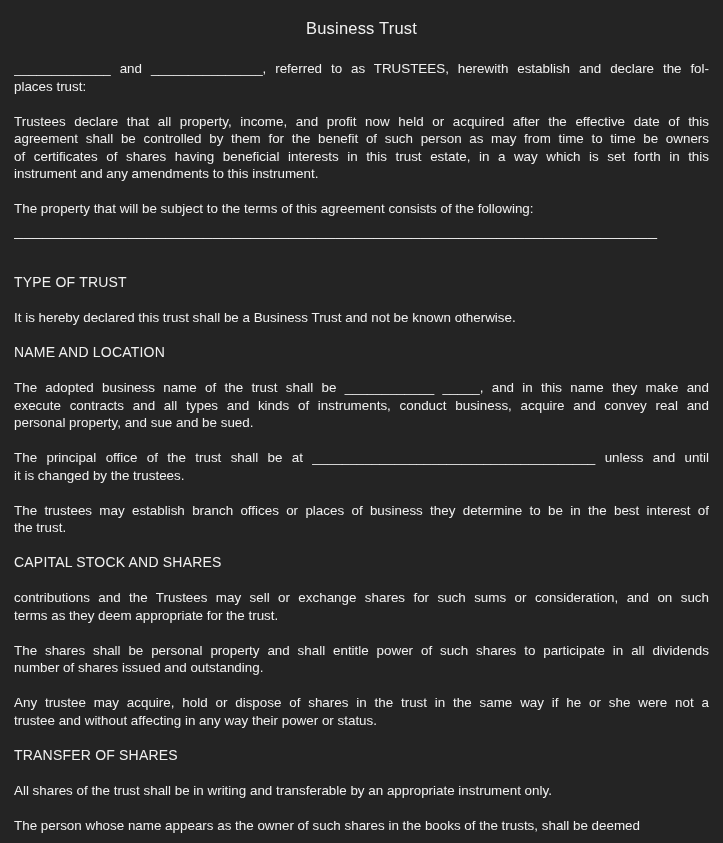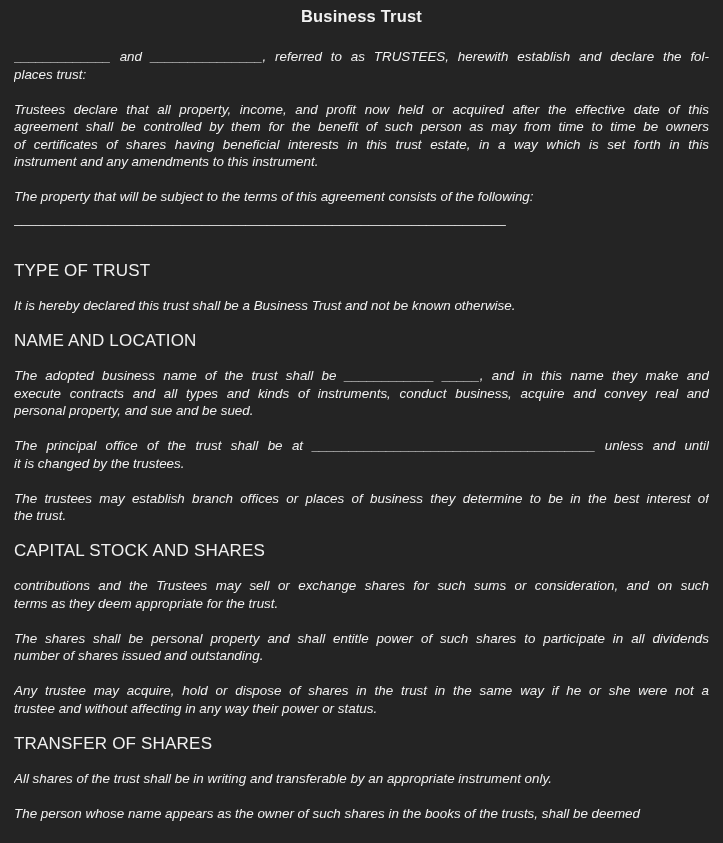--- a/index.html
+++ b/index.html
@@ -10,47 +10,47 @@
     font-family: "Liberation Sans", "DejaVu Sans", sans-serif;
   }
   .page {
     width: 723px;
     height: 843px;
     padding: 6px 14px 0 14px;
     overflow: hidden;
   }
   .doc-title {
     font-size: 16.5px;
-    font-weight: bold;
+    font-weight: normal;
     line-height: 20px;
     text-align: center;
-    margin: 0 0 22px 0;
+    margin: 12px 0 22px 0;
     letter-spacing: 0.2px;
   }
   .blocks { width: 695px; }
-  .paragraph { margin: 0 0 17.5px 0; font-style: italic; }
+  .paragraph { margin: 0 0 17.5px 0; }
   .paragraph.tight { margin-bottom: 4px; }
   .line {
     font-size: 13.4px;
     line-height: 17.5px;
     white-space: normal;
     overflow: hidden;
   }
   .line.fill {
     text-align: justify;
     text-align-last: justify;
   }
   .heading {
-    font-size: 17px;
+    font-size: 14px;
     line-height: 17.5px;
     margin: 0 0 17.5px 0;
     letter-spacing: 0.2px;
   }
   .rule {
-    font-size: 13px;
+    font-size: 17px;
     line-height: 17.5px;
     margin: 0 0 35px 0;
     white-space: nowrap;
     overflow: hidden;
   }
 </style>
 </head>
 <body style="background: rgb(36, 36, 36); color: rgb(241, 241, 241);">
 
 <div class="page">

